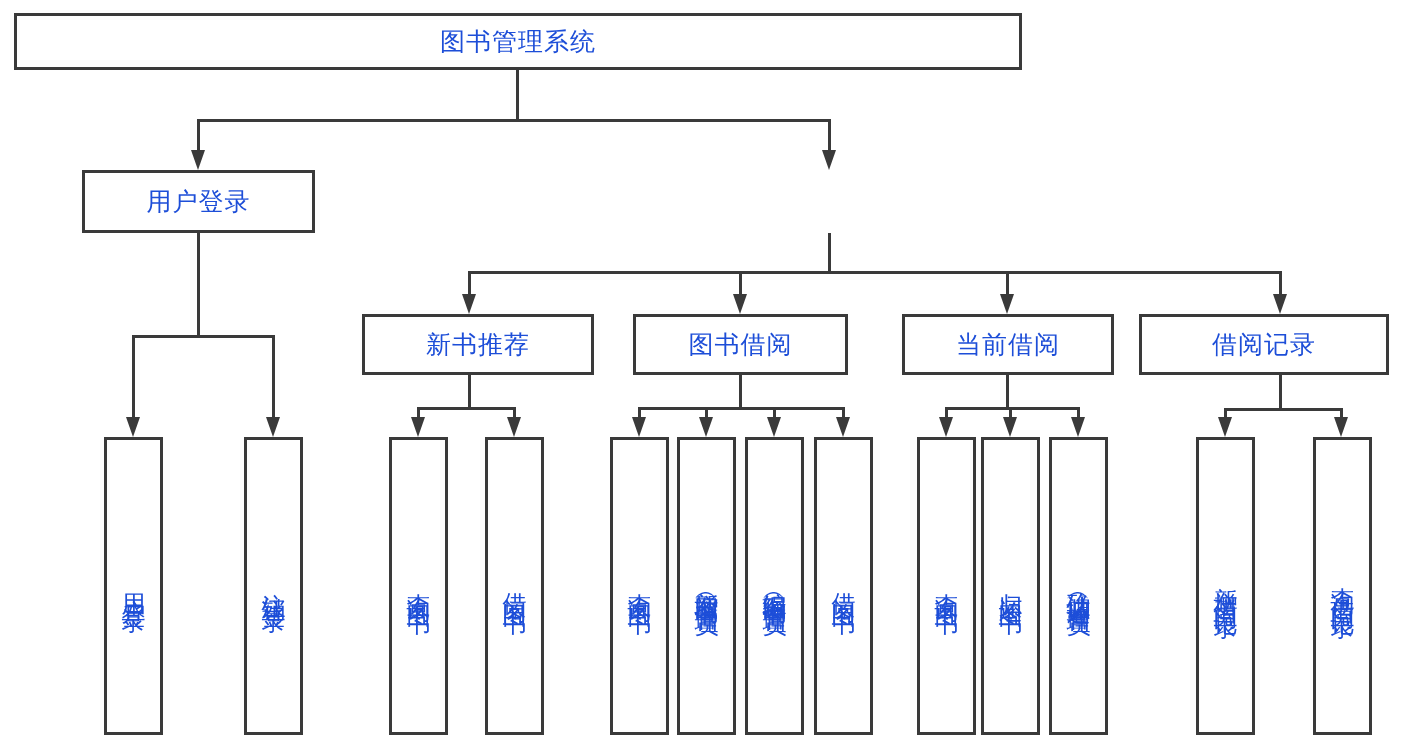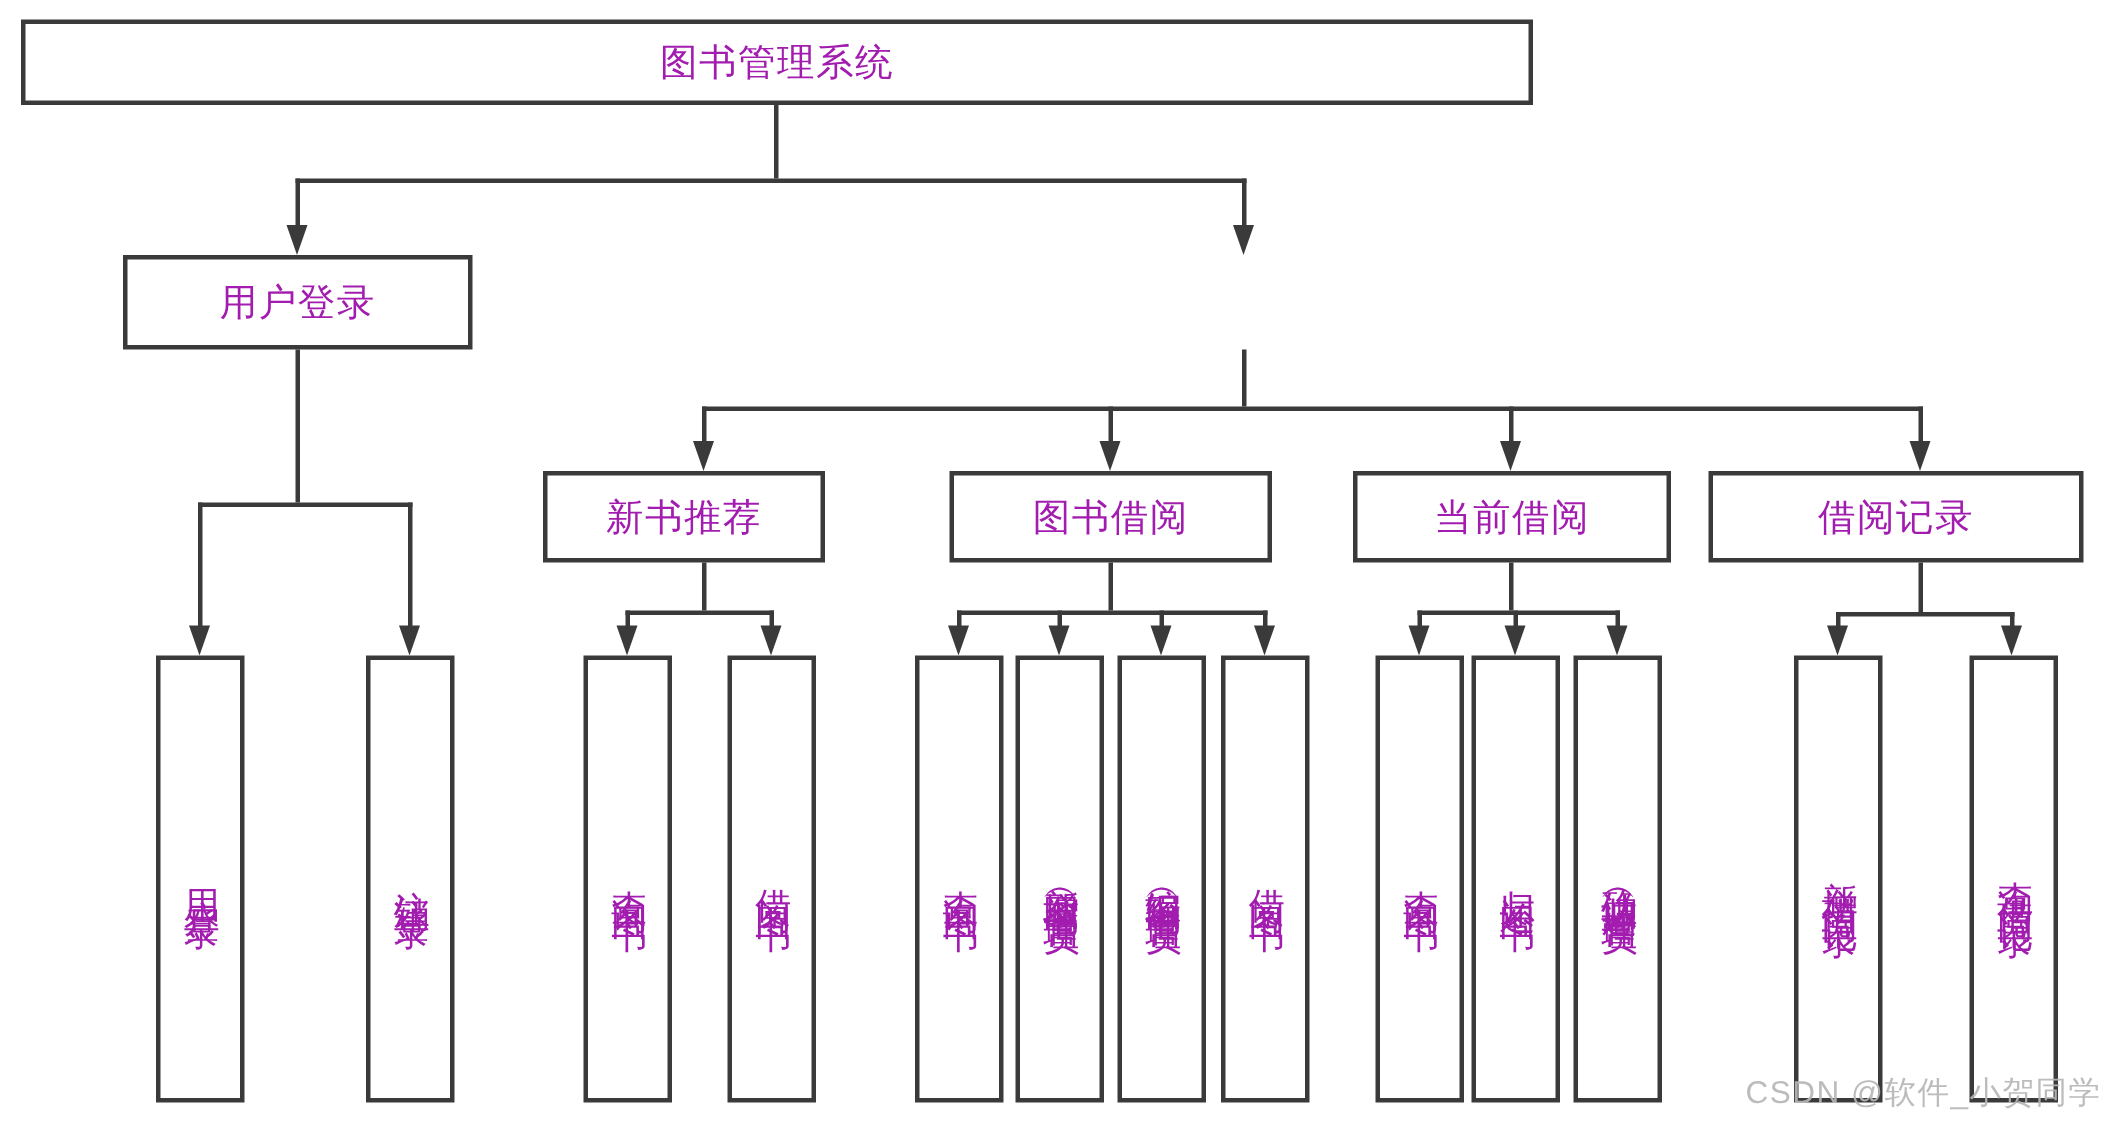--- a/index.html
+++ b/index.html
@@ -3,21 +3,21 @@
 <meta charset="utf-8">
 <style>
   html,body{margin:0;padding:0;background:#ffffff;}
   #canvas{
     position:relative;width:1405px;height:747px;background:#ffffff;overflow:hidden;
     font-family:"Liberation Sans","DejaVu Sans",sans-serif;color:#474747;
   }
   .box{
     position:absolute;box-sizing:border-box;background:#ffffff;
     border:3px solid #3a3a3a;display:flex;align-items:center;justify-content:center;
-    color:#a21caf;
+    color:#1d4ed8;
   }
   .hlabel{font-size:25px;letter-spacing:1px;white-space:nowrap;}
   .root{font-size:24px;}
   .leaf{width:59px;top:437px;height:298px;}
   .leaf .vtext{
     writing-mode:vertical-rl;
     font-size:24px;letter-spacing:6px;line-height:1;white-space:nowrap;
   }
   .leaf .vtext.dense{letter-spacing:3px;}
   .line{position:absolute;background:#3a3a3a;}
@@ -64,21 +64,21 @@
   <div class="line hline" style="left:468px;top:271px;width:814px;"></div>
   <div class="line vline" style="left:468px;top:271px;height:24px;"></div>
   <div class="arrowhead" style="left:462px;top:294px;"></div>
   <div class="line vline" style="left:739px;top:271px;height:24px;"></div>
   <div class="arrowhead" style="left:733px;top:294px;"></div>
   <div class="line vline" style="left:1006px;top:271px;height:24px;"></div>
   <div class="arrowhead" style="left:1000px;top:294px;"></div>
   <div class="line vline" style="left:1279px;top:271px;height:24px;"></div>
   <div class="arrowhead" style="left:1273px;top:294px;"></div>
 
-  <div class="box" style="left:362px;top:314px;width:188px;height:61px;">
+  <div class="box" style="left:362px;top:314px;width:232px;height:61px;">
     <span class="hlabel">新书推荐</span>
   </div>
   <div class="box" style="left:902px;top:314px;width:212px;height:61px;">
     <span class="hlabel">当前借阅</span>
   </div>
   <div class="box" style="left:633px;top:314px;width:215px;height:61px;">
     <span class="hlabel">图书借阅</span>
   </div>
   <div class="box" style="left:1139px;top:314px;width:250px;height:61px;">
     <span class="hlabel">借阅记录</span>
@@ -151,15 +151,14 @@
   <div class="box leaf" style="left:1049px;">
     <span class="vtext dense">确认归还（管理员）</span>
   </div>
   <div class="box leaf" style="left:1196px;">
     <span class="vtext">新增借阅记录</span>
   </div>
   <div class="box leaf" style="left:1313px;">
     <span class="vtext">查询借阅记录</span>
   </div>
 
-  <div class="watermark">CSDN @软件_小贺同学</div>
 
 </div>
 
 </body></html>

